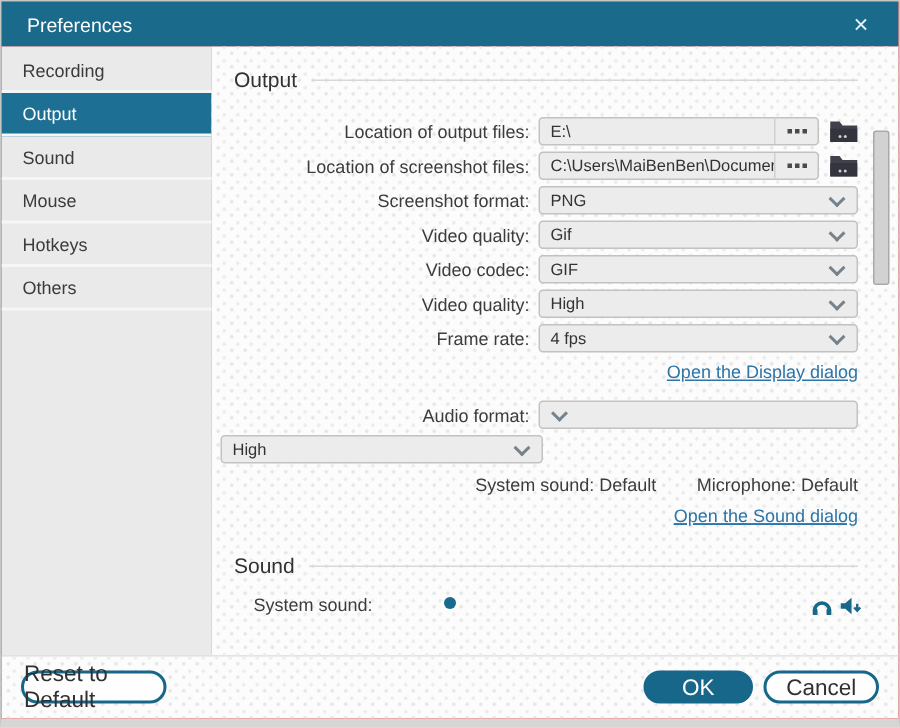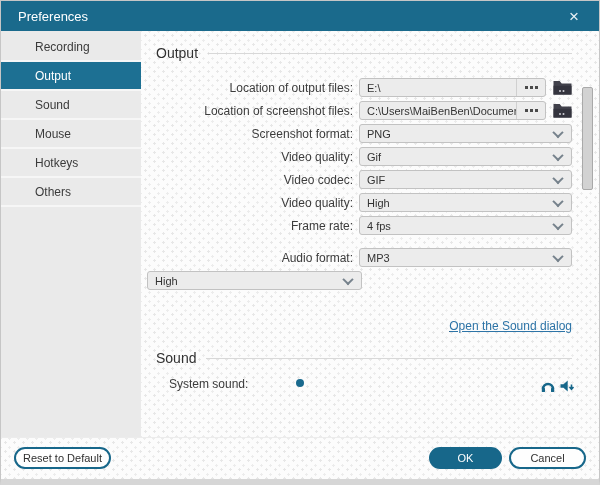--- a/index.html
+++ b/index.html
@@ -17,21 +17,21 @@
   .titlebar .title { font-size:13px; }
   .close-btn {
     margin-left:auto; width:22px; height:22px; display:flex;
     align-items:center; justify-content:center;
     color:#e9f1f5; font-size:17px; line-height:1; cursor:default;
   }
   
   .body { display:flex; height:406px; }
   .sidebar { width:140px; background:#eaeaea; flex:0 0 140px; }
   .side-item {
-    height:29px; line-height:29px; padding-left:34px;
+    height:29px; line-height:29px; padding-left:14px;
     font-size:12px; color:#3b3b3b; border-bottom:2px solid #f6f6f6;
   }
   .side-item:first-child { margin-top:2px; }
   .side-item.selected { background:#1d7093; color:#ffffff; }
   .dotted {
     background-color:#fcfcfc;
     background-image:
       radial-gradient(circle, #e7e7e7 1px, rgba(0,0,0,0) 1.3px),
       radial-gradient(circle, #ececec 1px, rgba(0,0,0,0) 1.3px);
     background-size:9px 9px; background-position:0 0, 4px 5px;
@@ -90,21 +90,21 @@
   .vol-icon { left:419px; }
   
   .scroll-thumb {
     position:absolute; right:6px; top:56px; width:11px; height:103px;
     background:#d2d2d2; border:1px solid #a9a9a9; border-radius:2px;
   }
   
   .footer { height:42px; position:relative; border-top:1px solid #ececec; }
   .btn {
     position:absolute; top:9px; height:22px; border-radius:11px;
-    font-size:11px; display:flex; align-items:center; justify-content:center;
+    font-size:15px; display:flex; align-items:center; justify-content:center;
     cursor:default;
   }
   .btn-outline { background:#fefefe; border:2px solid #17678a; color:#303030; }
   .btn-fill { background:#17678a; border:2px solid #17678a; color:#ffffff; }
   .reset-btn { left:13px; width:97px; }
   .ok-btn { left:428px; width:73px; }
   .cancel-btn { left:508px; width:77px; }
 </style>
 </head>
 <body>
@@ -218,42 +218,52 @@
             <span class="row-label">Frame rate:</span>
             <span class="ctrl dropdown">
               <span class="dd-text">4 fps</span>
               <span class="chev-box">
                   <span class="chev"></span>
                 </span>
             </span>
           </div>
         </div>
 
+        <div class="link-row">
+          <span class="link">Open the Display dialog</span>
+        </div>
 
         <div class="audio-rows">
           <div class="row">
             <span class="row-label">Audio format:</span>
             <span class="ctrl dropdown">
-              <span class="dd-text">MP3</span>
               <span class="chev-box">
                   <span class="chev"></span>
                 </span>
             </span>
           </div>
           <div class="row">
             <span class="ctrl dropdown">
               <span class="dd-text">High</span>
               <span class="chev-box">
                   <span class="chev"></span>
                 </span>
             </span>
           </div>
         </div>
 
         <div class="values-row">
+          <span>
+            <span>System sound:</span>
+            <span>Default</span>
+          </span>
+          <span>
+            <span>Microphone:</span>
+            <span>Default</span>
+          </span>
         </div>
 
         <div class="link-row sound-link-row">
           <span class="link">Open the Sound dialog</span>
         </div>
 
         <div class="section-head sound-head">
           <span class="section-title">Sound</span>
           <span class="section-line"></span>
         </div>

